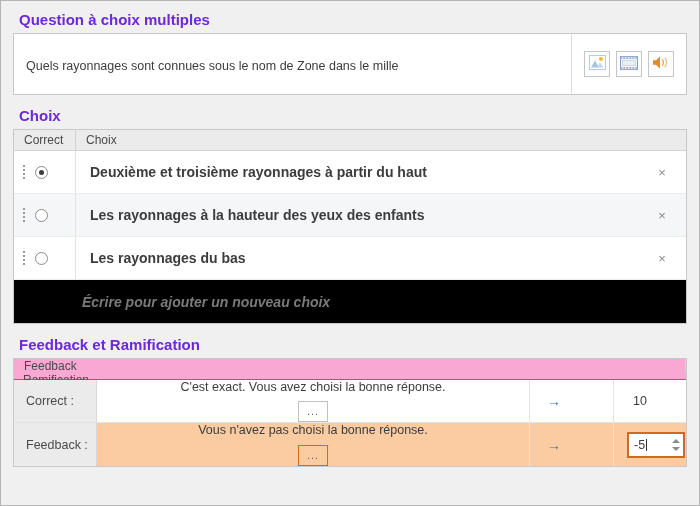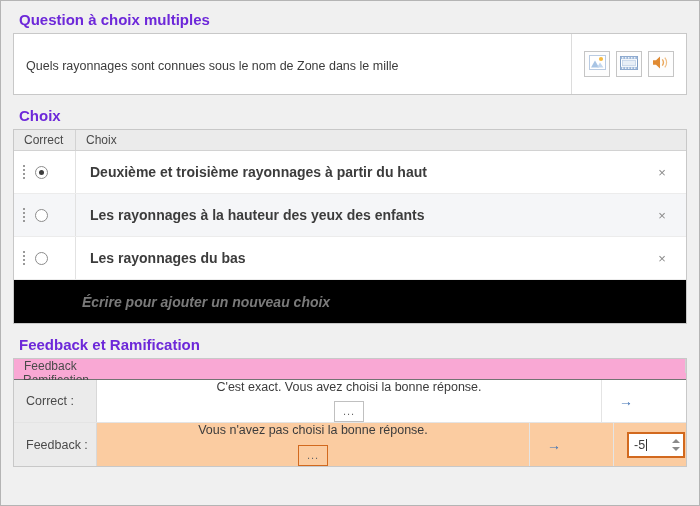--- a/index.html
+++ b/index.html
@@ -395,20 +395,23 @@
 
     <div class="fb-row">
       <div class="c-label">Correct :</div>
       <div class="c-feedback">
         <span>C'est exact. Vous avez choisi la bonne réponse.</span>
         <span class="ellipsis-btn">...</span>
       </div>
       <div class="c-ram">
         <span class="arrow-icon">→</span>
       </div>
+      <div class="c-score">
+        <span class="score-plain">10</span>
+      </div>
     </div>
 
     <div class="fb-row highlight">
       <div class="c-label">Feedback :</div>
       <div class="c-feedback">
         <span>Vous n'avez pas choisi la bonne réponse.</span>
         <span class="ellipsis-btn">...</span>
       </div>
       <div class="c-ram">
         <span class="arrow-icon">→</span>

